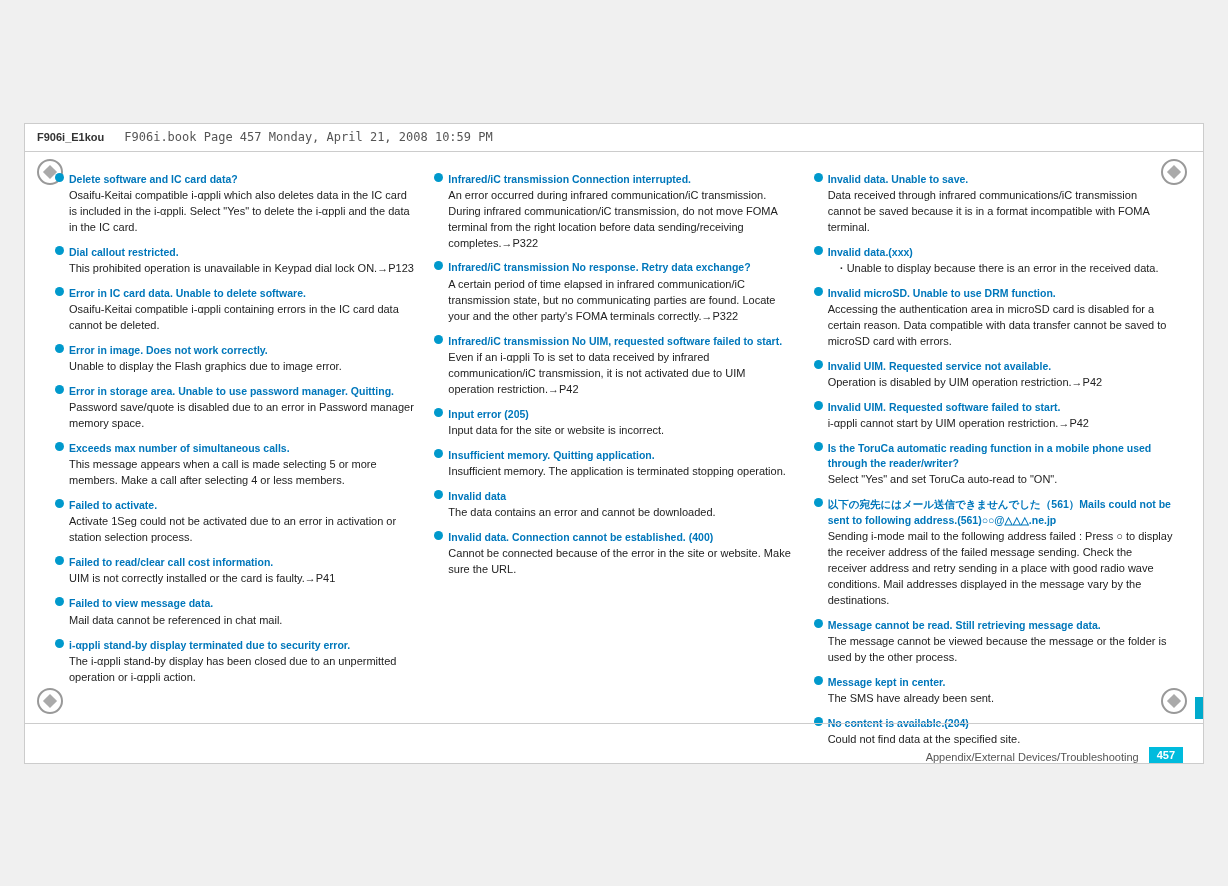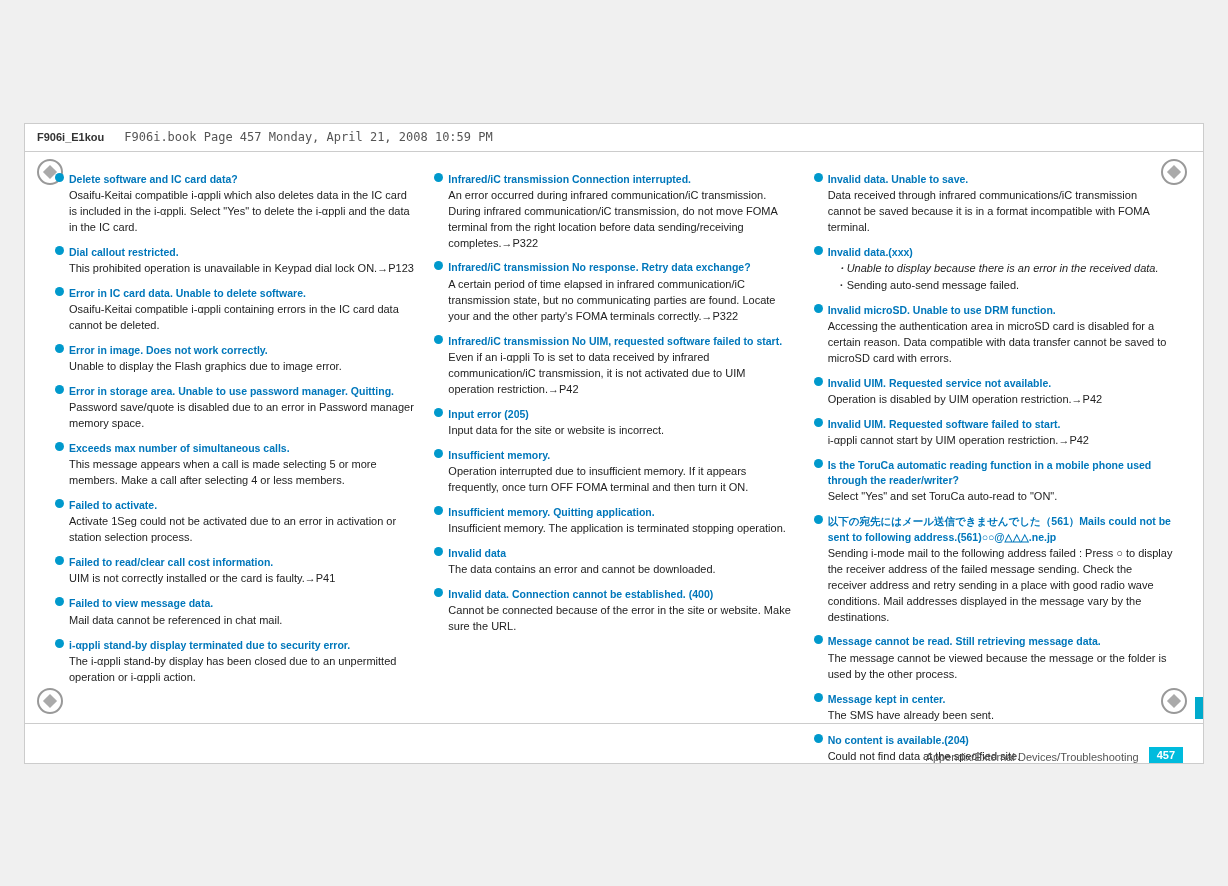--- a/index.html
+++ b/index.html
@@ -237,27 +237,20 @@
         <div class="entry-row">
           <div class="dot-blue"></div>
           <div class="entry-content">
             <div class="title">Input error (205)</div>
             <div class="body">Input data for the site or website is incorrect.</div>
           </div>
         </div>
         <div class="entry-row">
           <div class="dot-blue"></div>
           <div class="entry-content">
-            <div class="title">Insufficient memory.</div>
-            <div class="body">Operation interrupted due to insufficient memory. If it appears frequently, once turn OFF FOMA terminal and then turn it ON.</div>
-          </div>
-        </div>
-        <div class="entry-row">
-          <div class="dot-blue"></div>
-          <div class="entry-content">
             <div class="title">Insufficient memory. Quitting application.</div>
             <div class="body">Insufficient memory. The application is terminated stopping operation.</div>
           </div>
         </div>
         <div class="entry-row">
           <div class="dot-blue"></div>
           <div class="entry-content">
             <div class="title">Invalid data</div>
             <div class="body">The data contains an error and cannot be downloaded.</div>
           </div>
@@ -276,22 +269,21 @@
           <div class="dot-blue"></div>
           <div class="entry-content">
             <div class="title">Invalid data. Unable to save.</div>
             <div class="body">Data received through infrared communications/iC transmission cannot be saved because it is in a format incompatible with FOMA terminal.</div>
           </div>
         </div>
         <div class="entry-row">
           <div class="dot-blue"></div>
           <div class="entry-content">
             <div class="title">Invalid data.(xxx)</div>
-            <div class="body" style="margin-left: 8px; font-style: italic;">・Unable to display because there is an error in the received data.</div>
-            <div class="body" style="margin-left: 8px;">・Sending auto-send message failed.</div>
+            <div class="body" style="margin-left: 8px;">・Unable to display because there is an error in the received data.</div>
           </div>
         </div>
         <div class="entry-row">
           <div class="dot-blue"></div>
           <div class="entry-content">
             <div class="title">Invalid microSD. Unable to use DRM function.</div>
             <div class="body">Accessing the authentication area in microSD card is disabled for a certain reason. Data compatible with data transfer cannot be saved to microSD card with errors.</div>
           </div>
         </div>
         <div class="entry-row">

